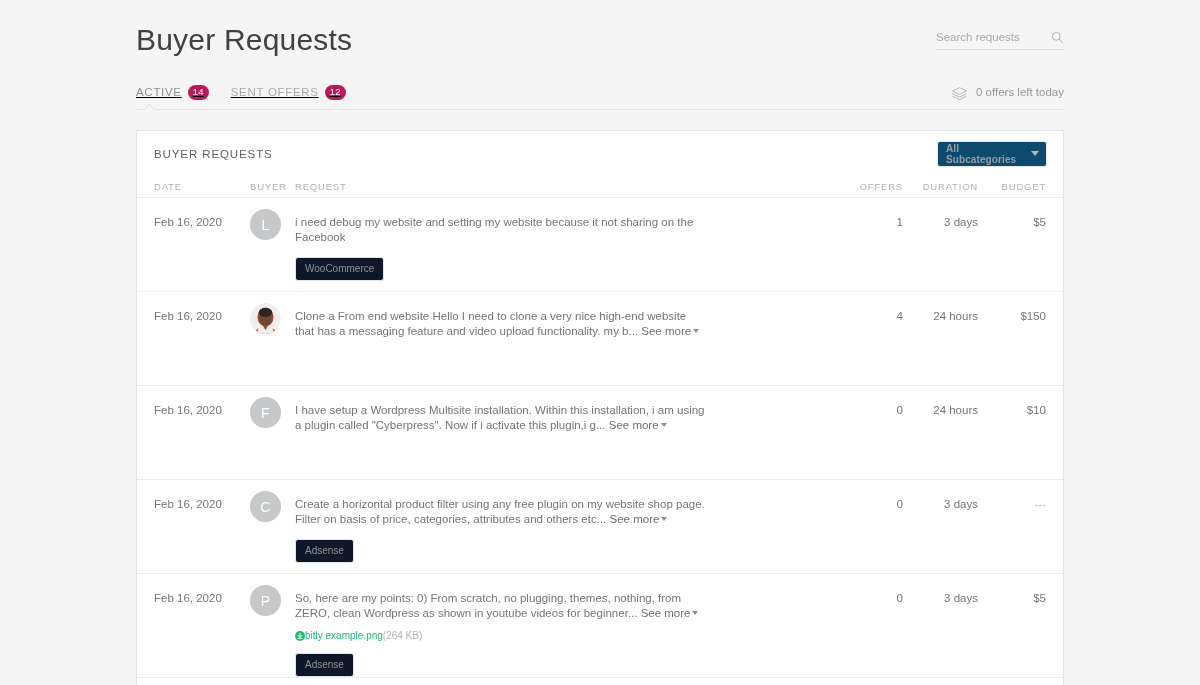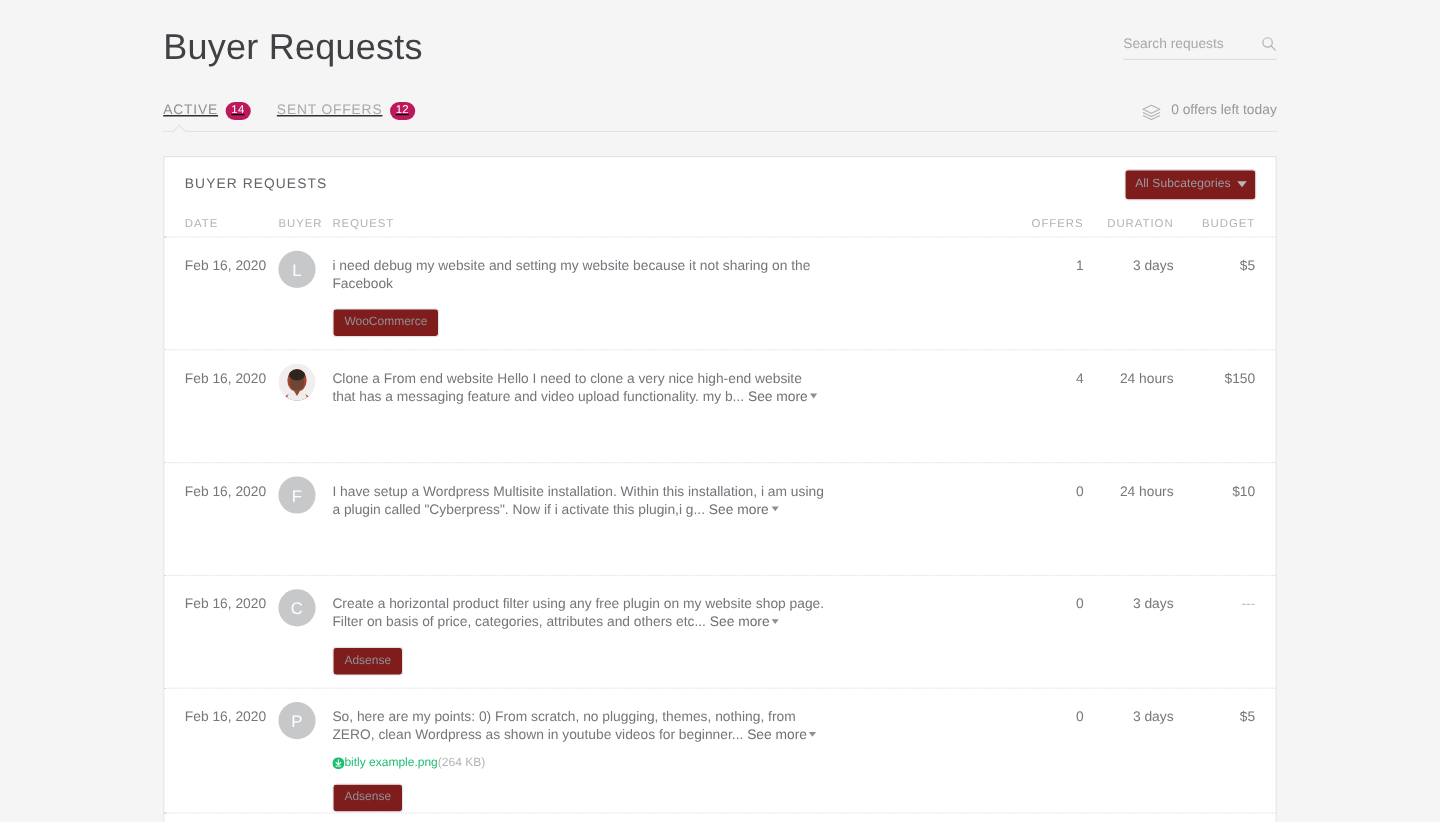--- a/index.html
+++ b/index.html
@@ -176,21 +176,22 @@
   .subcat-select {
     width: 110px;
     height: 26px;
     border: 1px solid #e4e5e7;
     border-radius: 3px;
     display: flex;
     align-items: center;
     justify-content: space-between;
     padding: 0 7px 0 8px;
     cursor: pointer;
-    background: #7f1d1d;
+    background: #0c4a6e;
+    font-weight: bold;
   }
   .subcat-label { font-size: 10px; color: #9a9ca1; letter-spacing: 0.1px; }
   .caret-down {
     width: 0; height: 0;
     border-left: 4px solid transparent;
     border-right: 4px solid transparent;
     border-top: 5px solid #b5b7bb;
   }
 
   
@@ -203,21 +204,21 @@
     padding: 0 17px;
     border-bottom: 1px dotted #dfe0e2;
   }
   .th {
     font-size: 9.5px;
     letter-spacing: 0.8px;
     color: #b0b2b6;
     text-transform: uppercase;
   }
 
-  .col-date    { width: 78px; flex: none; }
+  .col-date    { width: 96px; flex: none; }
   .col-buyer   { width: 45px; flex: none; }
   .col-request { flex: 1 1 auto; min-width: 0; }
   .col-offers  { width: 66px; flex: none; text-align: right; }
   .col-dur     { width: 75px; flex: none; text-align: right; }
   .col-budget  { width: 68px; flex: none; text-align: right; }
 
   .row {
     display: flex;
     padding: 16px 17px 0 17px;
     border-bottom: 1px dotted #dfe0e2;
@@ -284,21 +285,21 @@
   .attach-size { color: #b2b4b8; }
 
   .tag {
     display: inline-block;
     margin-top: 12px;
     padding: 5px 9px 6px 9px;
     border: 1px solid #e4e5e7;
     border-radius: 3px;
     font-size: 10px;
     color: #8e9095;
-    background: #7f1d1d;
+    background: #0f172a;
     cursor: pointer;
   }
 
   .cell-num {
     font-size: 11.5px;
     color: #75777c;
     padding-top: 2px;
   }
   .cell-muted { color: #b8babe; }
 </style>

